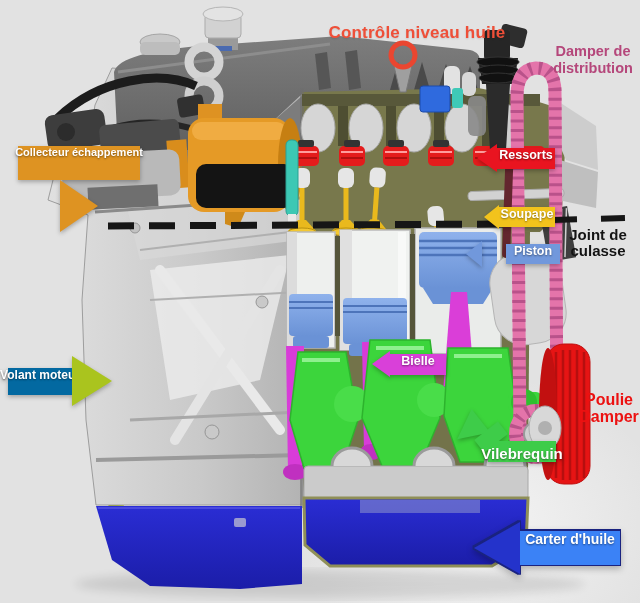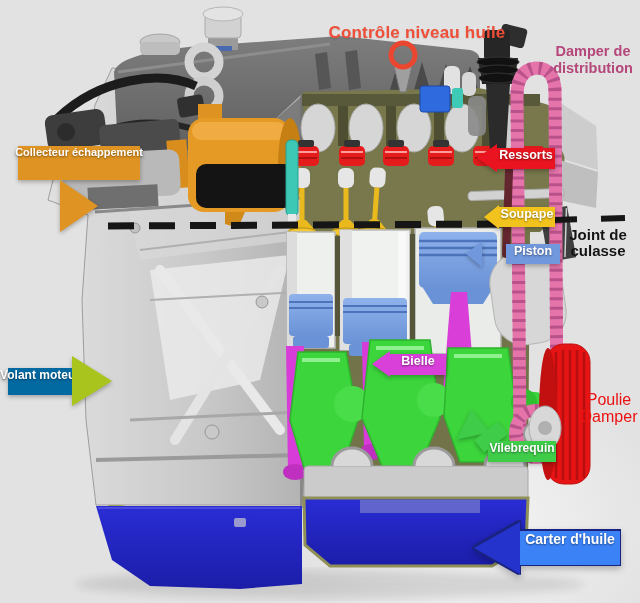--- a/index.html
+++ b/index.html
@@ -5,21 +5,21 @@
   html,body{margin:0;padding:0;}
   body{font-family:"Liberation Sans", sans-serif;}
   .stage{position:relative;width:640px;height:603px;overflow:hidden;background:#e2e2e2;}
   .stage svg{position:absolute;left:0;top:0;}
 
   
   .txtlabel{position:absolute;font-weight:700;text-align:center;white-space:nowrap;}
   #lbl-oil{left:285px;top:23px;width:264px;font-size:17px;color:#ef4f38;letter-spacing:.2px;text-shadow:0 1px 2px rgba(0,0,0,.12);}
   #lbl-chain{left:547px;top:43px;width:92px;font-size:14.5px;line-height:17px;color:#b5477b;}
   #lbl-joint{left:558px;top:227px;width:80px;font-size:15px;line-height:16px;color:#141414;font-weight:800;}
-  #lbl-poulie{left:578px;top:391px;width:62px;font-size:16px;line-height:17px;color:#ec1111;font-weight:400;}
+  #lbl-poulie{left:578px;top:391px;width:62px;font-size:16px;line-height:17px;color:#ec1111;font-weight:700;}
 
   
   .arrow{position:absolute;display:flex;align-items:center;filter:drop-shadow(0 2px 2px rgba(0,0,0,.28));}
   .arrow .body{display:flex;align-items:flex-start;justify-content:center;color:#fff;font-weight:700;white-space:nowrap;text-shadow:0 1px 2px rgba(0,0,0,.45);}
   .arrow .head{width:0;height:0;}
 
   #arr-collecteur{left:18px;top:146px;flex-direction:column;}
   #arr-collecteur .body{width:122px;height:34px;background:#de9322;font-size:11px;}
   #arr-collecteur .head{border-top:26px solid transparent;border-bottom:26px solid transparent;border-left:38px solid #de9322;}
 
@@ -39,21 +39,21 @@
   #arr-piston .head{border-top:13px solid transparent;border-bottom:13px solid transparent;border-right:16px solid #7198dc;}
   #arr-piston .body{width:54px;height:20px;background:#7198dc;font-size:12.5px;margin-left:24px;}
 
   #arr-bielle{left:372px;top:351px;}
   #arr-bielle .head{border-top:13px solid transparent;border-bottom:13px solid transparent;border-right:18px solid #d940d9;}
   #arr-bielle .body{width:56px;height:21px;background:#d940d9;font-size:12.5px;}
 
   #arr-vilebrequin{left:452px;top:412px;width:106px;height:52px;position:absolute;filter:drop-shadow(0 2px 2px rgba(0,0,0,.28));}
   #arr-vilebrequin .vhead{position:absolute;left:2px;top:3px;width:0;height:0;border-top:15px solid transparent;border-bottom:15px solid transparent;border-right:30px solid #3ecc49;transform:rotate(-38deg);}
   #arr-vilebrequin .vneck{position:absolute;left:24px;top:17px;width:30px;height:16px;background:#3ecc49;transform:rotate(-38deg);}
-  #arr-vilebrequin .vbody{position:absolute;left:36px;top:29px;width:68px;height:21px;background:#3ecc49;display:flex;align-items:flex-start;justify-content:center;color:#fff;font-weight:700;font-size:12px;white-space:nowrap;text-shadow:0 1px 2px rgba(0,0,0,.45);}
+  #arr-vilebrequin .vbody{position:absolute;left:36px;top:29px;width:68px;height:21px;background:#3ecc49;display:flex;align-items:flex-end;justify-content:center;color:#fff;font-weight:700;font-size:15px;white-space:nowrap;text-shadow:0 1px 2px rgba(0,0,0,.45);}
 
   #arr-carter{left:474px;top:522px;filter:drop-shadow(1.5px 0 0 #1a2380) drop-shadow(-1.5px 0 0 #1a2380) drop-shadow(0 1.5px 0 #1a2380) drop-shadow(0 -1.5px 0 #1a2380) drop-shadow(0 3px 3px rgba(0,0,0,.25));}
   #arr-carter .head{border-top:26px solid transparent;border-bottom:26px solid transparent;border-right:46px solid #2433cb;}
   #arr-carter .body{width:100px;height:34px;background:#3b82f6;font-size:14px;}
 </style>
 </head>
 <body>
 
 <div class="stage">
 

